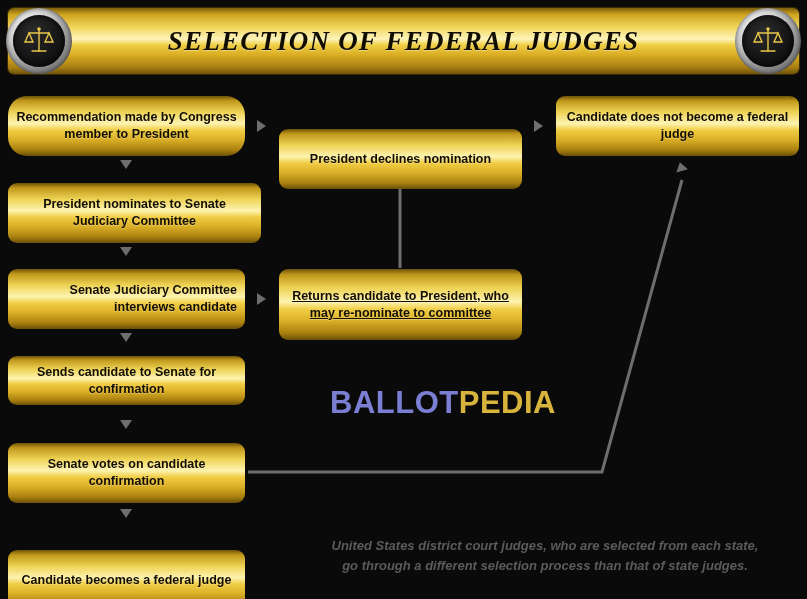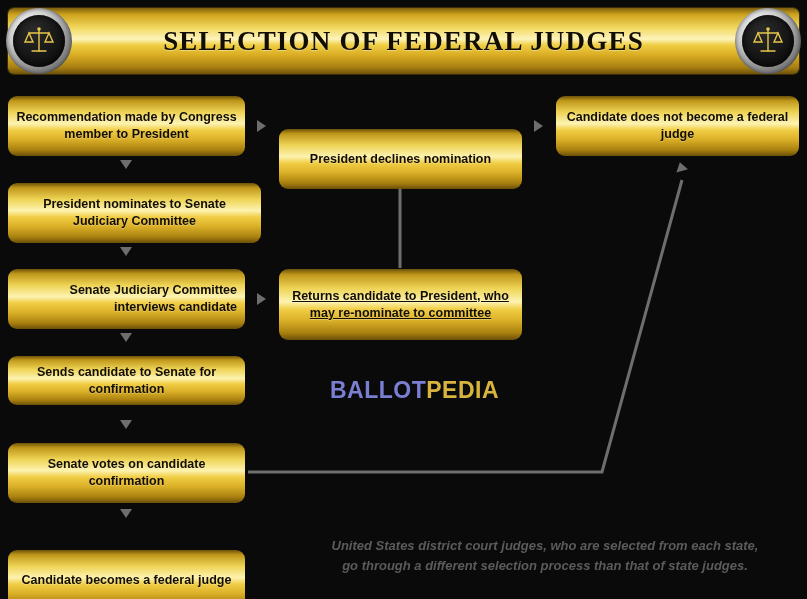--- a/index.html
+++ b/index.html
@@ -53,20 +53,21 @@
     width: 791px;
     height: 66px;
     line-height: 66px;
     text-align: center;
     font-family: "Liberation Serif", serif;
     font-size: 27px;
     font-weight: bold;
     letter-spacing: 1.2px;
     color: #120d01;
     text-shadow: 0 1px 0 rgba(255,255,255,0.35);
+    font-style: italic;
   }
   .seal {
     position: absolute;
     top: 8px;
     width: 66px;
     height: 66px;
     border-radius: 50%;
     background: radial-gradient(circle at 35% 30%, #f6f6f6 0%, #cfcfcf 35%, #8c8c8c 65%, #4a4a4a 100%);
     box-shadow: inset 0 0 4px rgba(0,0,0,0.6);
   }
@@ -134,22 +135,22 @@
     width: 0; height: 0;
     border-top: 6px solid transparent;
     border-bottom: 6px solid transparent;
     border-left: 9px solid #6e6e6e;
   }
 
   
   #watermark {
     position: absolute;
     left: 330px;
-    top: 377px;
-    font-size: 23px;
+    top: 385px;
+    font-size: 31px;
     font-weight: bold;
     letter-spacing: 0.5px;
     font-family: "Liberation Sans", sans-serif;
   }
   #wm-ballot { color: #7b7fd4; }
   #wm-pedia { color: #d8b43c; }
 
   
   #footnote {
     position: absolute;
@@ -216,21 +217,21 @@
   <div class="arrow-down" style="left:120px; top:160px;"></div>
   <div class="arrow-down" style="left:120px; top:247px;"></div>
   <div class="arrow-down" style="left:120px; top:333px;"></div>
   <div class="arrow-down" style="left:120px; top:420px;"></div>
   <div class="arrow-down" style="left:120px; top:509px;"></div>
 
   <div class="arrow-right" style="left:257px; top:120px;"></div>
   <div class="arrow-right" style="left:534px; top:120px;"></div>
   <div class="arrow-right" style="left:257px; top:293px;"></div>
 
-  <div class="box" style="left:8px;  top:96px;  width:237px; height:60px;">Recommendation made by Congress member to President</div>
+  <div class="box" style="left:8px;  top:96px;  width:237px; height:60px;border-radius:19px;">Recommendation made by Congress member to President</div>
 
   <div class="box" style="left:8px;  top:183px; width:253px; height:60px;">President nominates to Senate Judiciary Committee</div>
 
   <div class="box" style="left:8px;  top:269px; width:237px; height:60px;text-align:right;">Senate Judiciary Committee interviews candidate</div>
 
   <div class="box" style="left:8px;  top:356px; width:237px; height:49px;">Sends candidate to Senate for confirmation</div>
 
   <div class="box" style="left:8px;  top:443px; width:237px; height:60px;">Senate votes on candidate confirmation</div>
 
   <div class="box" style="left:8px;  top:550px; width:237px; height:60px;">Candidate becomes a federal judge</div>

